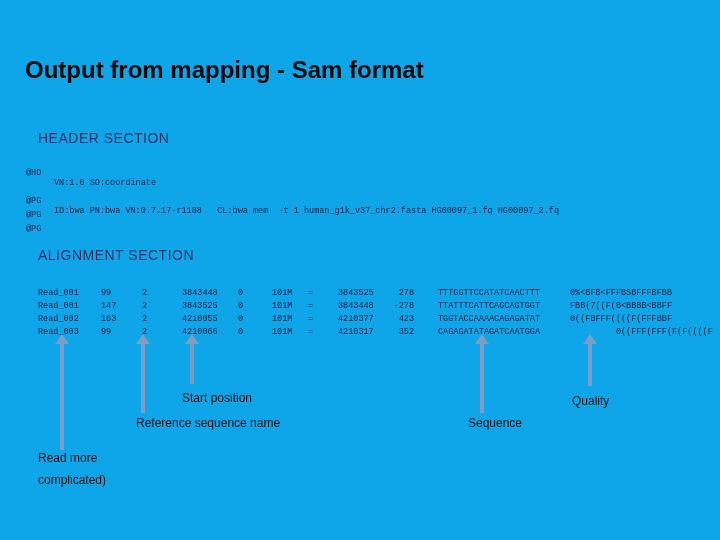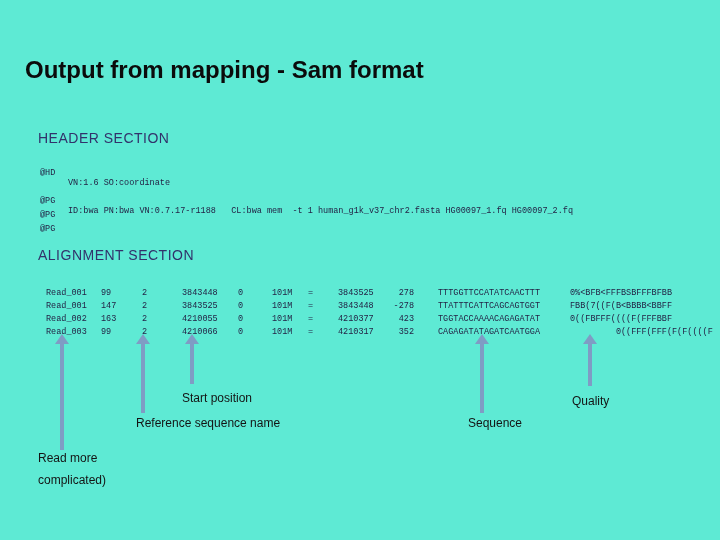--- a/index.html
+++ b/index.html
@@ -1,39 +1,39 @@
 <!DOCTYPE html>
 <html><head>
 <meta charset="utf-8">
 <style>
   html,body{margin:0;padding:0;background:#ffffff;}
   #slide{
-    position:relative;width:720px;height:540px;background:#5eead4;overflow:hidden;
+    position:relative;width:720px;height:540px;background:#0ea5e9;overflow:hidden;
     font-family:"Liberation Sans",sans-serif;
   }
   .title{
     position:absolute;left:25px;top:56px;
     font-size:24px;font-weight:bold;color:#0b0b0b;letter-spacing:0px;
   }
   .section-label{
     position:absolute;left:38px;
     font-size:14px;color:#32326b;letter-spacing:0.5px;
   }
   #header-label{top:130px;}
   #alignment-label{top:247px;}
   .mono{
     font-family:"Liberation Mono",monospace;
     font-size:8.5px;color:#232345;white-space:pre;
   }
-  .hline{position:absolute;left:40px;height:12px;width:670px;text-align:right;}
+  .hline{position:absolute;left:26px;height:12px;width:670px;text-align:right;}
   .hline .tag{position:absolute;left:0;}
   .hline .txt{position:absolute;left:28px;}
   .arow{position:absolute;left:38px;height:12px;width:680px;}
   .arow span{position:absolute;top:0;}
-  .col-qname{left:8px;}
+  .col-qname{left:0;}
   .col-flag{left:63px;}
   .col-rname{left:104px;}
   .col-pos{left:144px;}
   .col-mapq{left:200px;}
   .col-cigar{left:234px;}
   .col-rnext{left:270px;}
   .col-tlen{left:350px;width:26px;text-align:right;}
   .col-pnext{left:300px;}
   .col-seq{left:400px;}
   .col-qual{left:532px;}

